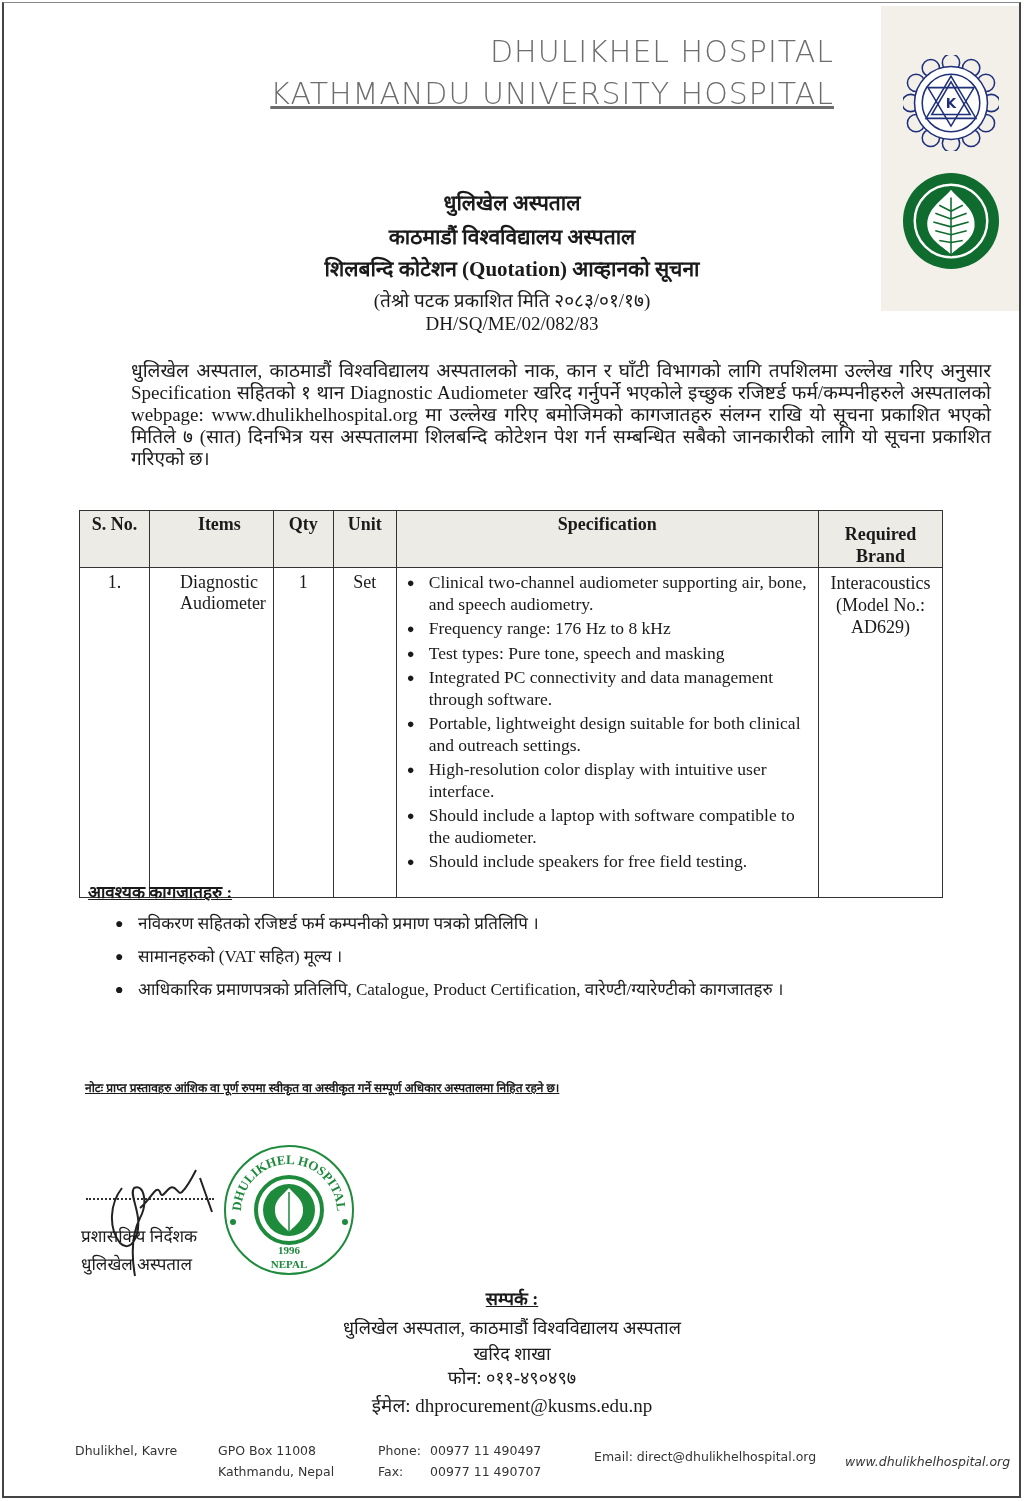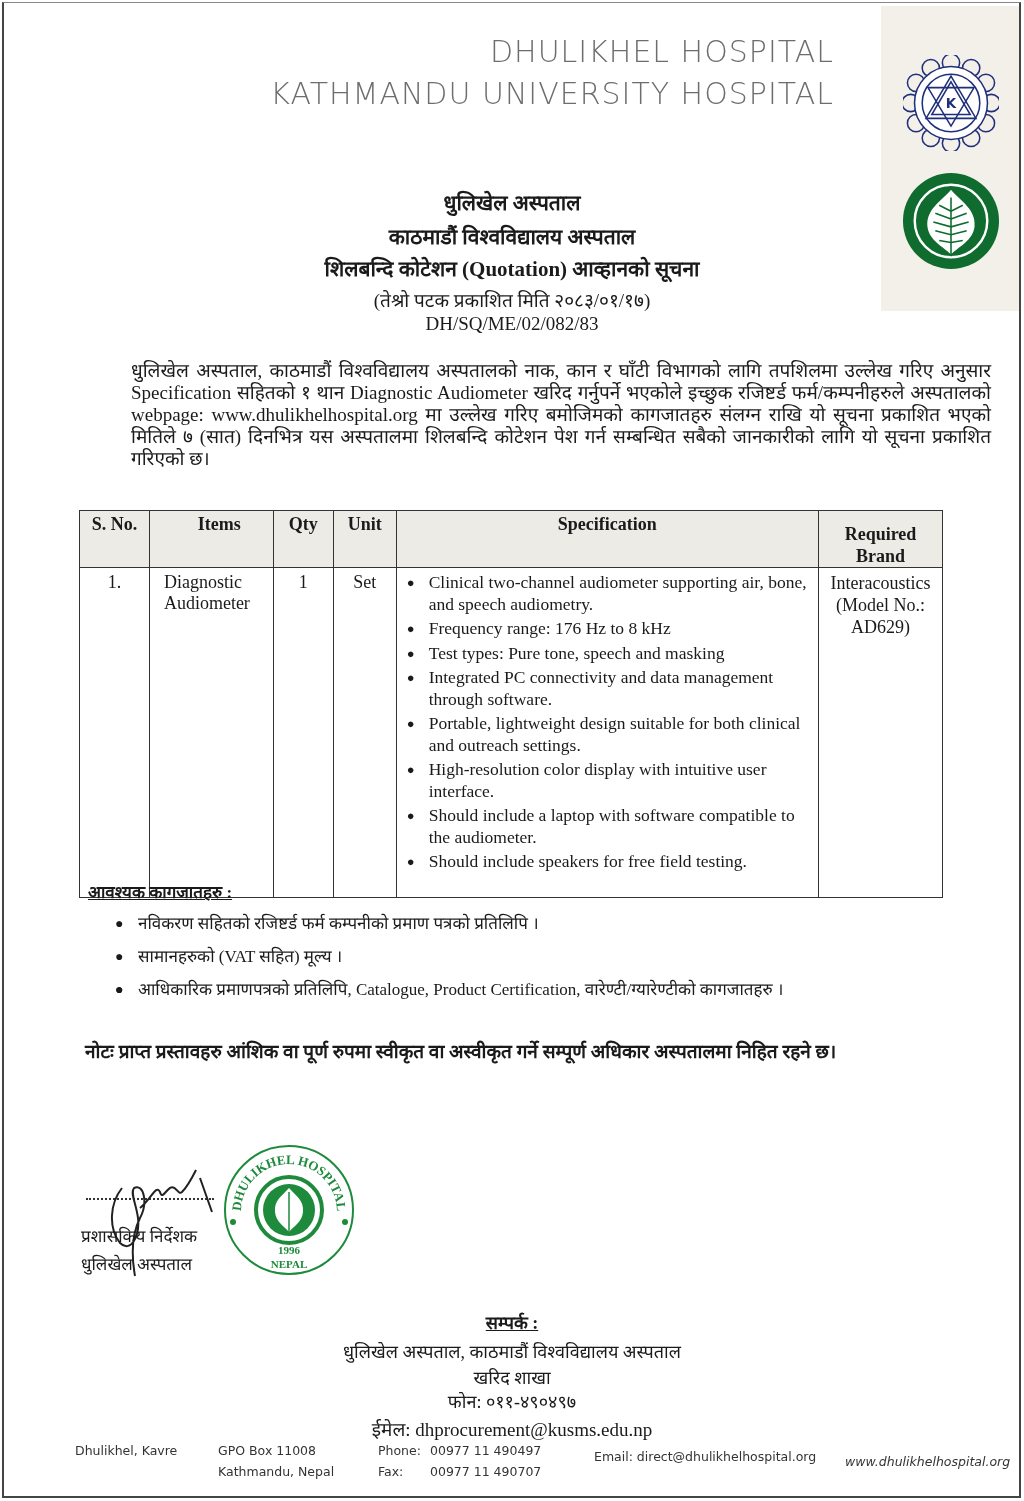--- a/index.html
+++ b/index.html
@@ -7,21 +7,21 @@
   body { position: relative; font-family: "Liberation Serif", "DejaVu Serif", serif; color: #1a1a1a; }
 
   .page-frame {
     position: absolute; left: 2px; top: 2px; width: 1019px; height: 1496px;
     border: 2px solid #444; border-top: 1px solid #888;
   }
 
   
   .hdr-en { position: absolute; right: 190px; text-align: right; font-family: "DejaVu Sans", "Liberation Sans", sans-serif; color: #6d6d6d; letter-spacing: 1px; font-weight: 300; }
   .hdr-en.l1 { top: 34px; font-size: 30px; }
-  .hdr-en.l2 { top: 76px; font-size: 30px; }
+  .hdr-en.l2 { top: 76px; font-size: 30px; text-decoration: underline; }
 
   .side-strip { position: absolute; left: 881px; top: 6px; width: 138px; height: 305px; background: #f3f0ea; }
   .ku-logo { position: absolute; left: 903px; top: 55px; width: 96px; height: 96px; }
   .dh-logo { position: absolute; left: 902px; top: 172px; width: 98px; height: 98px; }
 
   
   .title-block { position: absolute; left: 0; width: 1024px; text-align: center; }
   .t1 { top: 188px; font-size: 21px; font-weight: bold; }
   .t2 { top: 222px; font-size: 21px; font-weight: bold; }
   .t3 { top: 254px; font-size: 21px; font-weight: bold; }
@@ -30,46 +30,46 @@
 
   
   .intro { position: absolute; left: 83px; top: 360px; width: 860px; font-size: 19px; line-height: 22px; text-align: justify; margin-left: 48px; }
 
   
   .spec-table { position: absolute; left: 79px; top: 510px; width: 864px; border-collapse: collapse; font-size: 18px; }
   .spec-table th, .spec-table td { border: 1.5px solid #333; vertical-align: top; }
   .spec-table th { background: #ecebe6; font-weight: bold; height: 47px; padding-top: 3px; text-align: center; font-size: 18px; }
   .spec-table td { height: 330px; padding-top: 4px; }
   .c-sno { width: 70px; text-align: center; }
-  .c-item { width: 124px; padding-left: 14px; line-height: 21px; }
+  .c-item { width: 124px; padding-left: 30px; line-height: 21px; }
   .c-qty { width: 60px; text-align: center; }
   .c-unit { width: 63px; text-align: center; }
   .c-spec { width: 423px; }
   .c-brand { width: 124px; text-align: center; line-height: 22px; }
   .spec-list { list-style: none; padding-left: 8px; padding-right: 4px; }
   .spec-list li { position: relative; padding-left: 24px; line-height: 21.5px; margin-bottom: 3px; font-size: 17.5px; }
   .bullet { position: absolute; left: 2px; top: 0; font-size: 13px; }
 
   
   .req-heading { position: absolute; left: 88px; top: 880px; font-size: 17px; font-weight: bold; text-decoration: underline; }
   .req-list { position: absolute; left: 115px; top: 912px; width: 840px; list-style: none; }
   .req-list li { position: relative; padding-left: 23px; font-size: 17px; line-height: 24px; margin-bottom: 9px; }
   .req-list .bullet { left: 0; top: 0; font-size: 14px; }
 
-  .note { position: absolute; left: 85px; top: 1038px; font-size: 19px; font-weight: bold; }
+  .note { position: absolute; left: 85px; top: 1079px; font-size: 12px; font-weight: bold; text-decoration: underline; }
 
   
   .sig-dots { position: absolute; left: 86px; top: 1198px; width: 128px; border-bottom: 2px dotted #333; }
   .sig-svg { position: absolute; left: 100px; top: 1148px; width: 120px; height: 130px; }
   .sig-title { position: absolute; left: 81px; top: 1224px; font-size: 17px; }
   .sig-org { position: absolute; left: 81px; top: 1252px; font-size: 17px; }
   .stamp { position: absolute; left: 218px; top: 1142px; width: 142px; height: 135px; }
 
   
-  .contact { position: absolute; left: 0; width: 1024px; text-align: center; font-size: 18px; margin-top: 24px; }
+  .contact { position: absolute; left: 0; width: 1024px; text-align: center; font-size: 18px; }
   .ct-h { top: 1286px; font-weight: bold; text-decoration: underline; }
   .ct-1 { top: 1315px; }
   .ct-2 { top: 1341px; }
   .ct-3 { top: 1365px; }
   .ct-4 { top: 1392px; font-size: 19px; }
 
   
   .ftr { position: absolute; font-family: "DejaVu Sans", "Liberation Sans", sans-serif; font-size: 12.5px; color: #333; line-height: 21px; }
   .f1 { left: 75px; top: 1440px; }
   .f2 { left: 218px; top: 1440px; }

